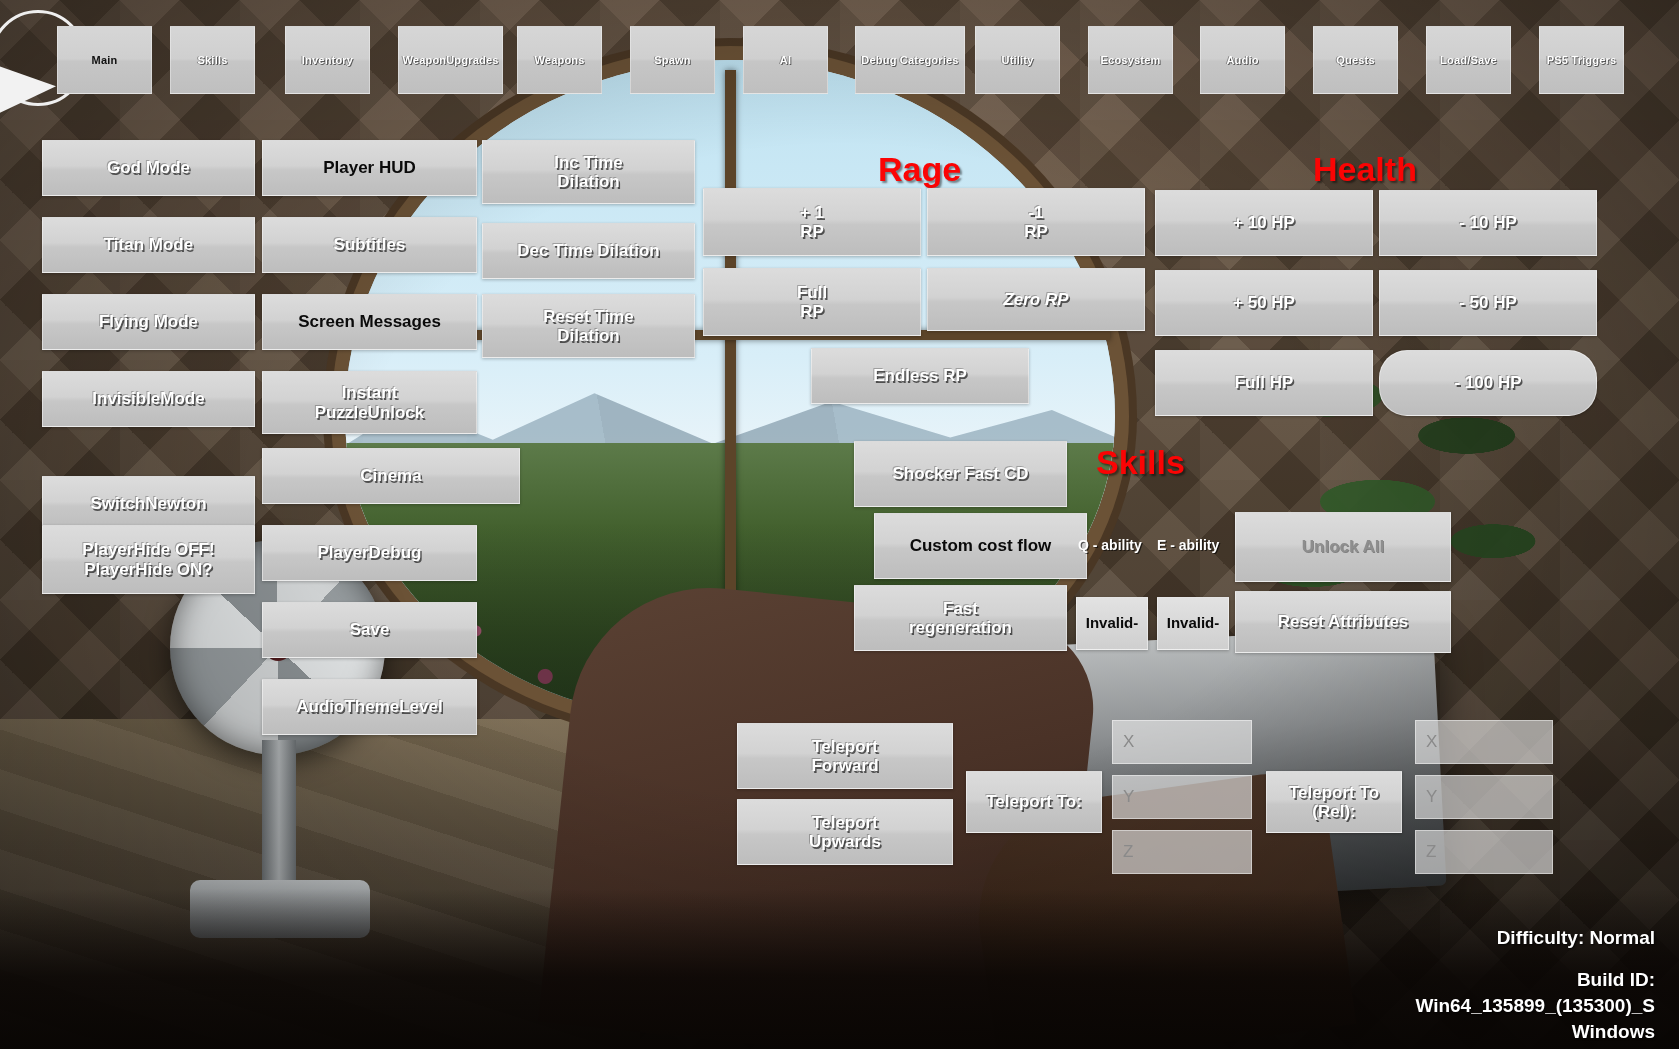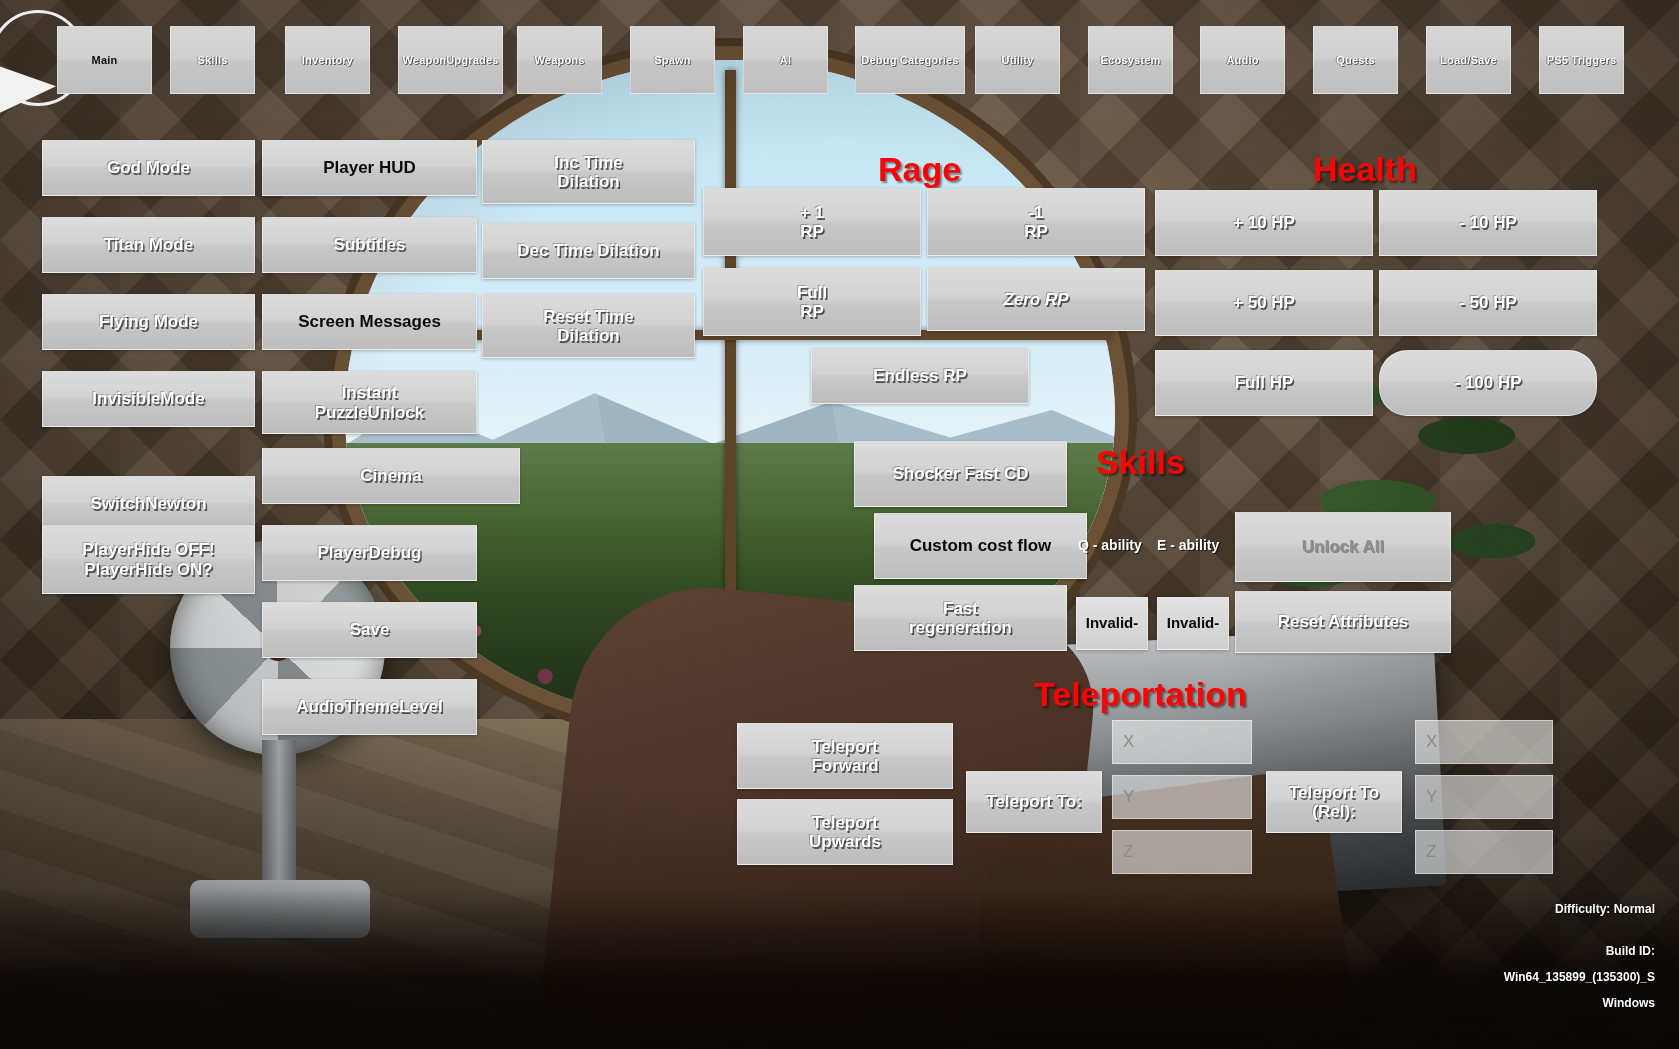--- a/index.html
+++ b/index.html
@@ -148,23 +148,23 @@
     position:absolute; color:#ffffff; font-size:14px; font-weight:700;
     text-shadow: 1.2px 1.2px 0 rgba(0,0,0,.6); white-space:nowrap; user-select:none;
   }
   .field {
     position:absolute; background: rgba(236,236,236,.62);
     border:1px solid rgba(255,255,255,.45);
     display:flex; align-items:center; padding-left:10px;
     font-size:17px; color:#8a8a8a; font-weight:400; cursor:text; user-select:none;
   }
   .status {
-    position:absolute; color:#ffffff; font-weight:700; font-size:12px;
+    position:absolute; color:#ffffff; font-weight:700; font-size:19px;
     text-align:center; line-height:1.28; text-shadow: 1px 1px 2px rgba(0,0,0,.8);
-    user-select:none; white-space:pre-line;
+    user-select:none; white-space:pre-line;margin-top:24px;
   }
 </style>
 </head>
 <body>
 
 <div id="root">
 
   <div class="bg">
     <div class="bg-wall"></div>
     <div class="bg-floor"></div>
@@ -272,21 +272,20 @@
       </div>
     <div id="skills-labels">
         <div class="lbl" style="left: 1078px; top: 537px;">Q - ability</div>
         <div class="lbl" style="left: 1157px; top: 537px;">E - ability</div>
       </div>
     <div id="skills-selects">
         <div class="btn tiny" style="left: 1076px; top: 597px; width: 72px; height: 53px;">Invalid-</div>
         <div class="btn tiny" style="left: 1157px; top: 597px; width: 72px; height: 53px;">Invalid-</div>
       </div>
 
-    <div class="sect-title" id="tp-title" style="left: 1034px; top: 675px;">Teleportation</div>
     <div id="tp-buttons">
         <div class="btn" style="left: 737px; top: 723px; width: 216px; height: 66px;">Teleport<br>Forward</div>
         <div class="btn" style="left: 737px; top: 799px; width: 216px; height: 66px;">Teleport<br>Upwards</div>
         <div class="btn" style="left: 966px; top: 771px; width: 136px; height: 62px;">Teleport To:</div>
         <div class="btn" style="left: 1266px; top: 771px; width: 136px; height: 62px;">Teleport To<br>(Rel):</div>
       </div>
     <div id="tp-abs">
         <div class="field" style="left: 1112px; top: 720px; width: 140px; height: 44px; color: rgb(138, 138, 138);">X</div>
         <div class="field" style="left: 1112px; top: 775px; width: 140px; height: 44px; color: rgb(138, 138, 138);">Y</div>
         <div class="field" style="left: 1112px; top: 830px; width: 140px; height: 44px; color: rgb(138, 138, 138);">Z</div>

